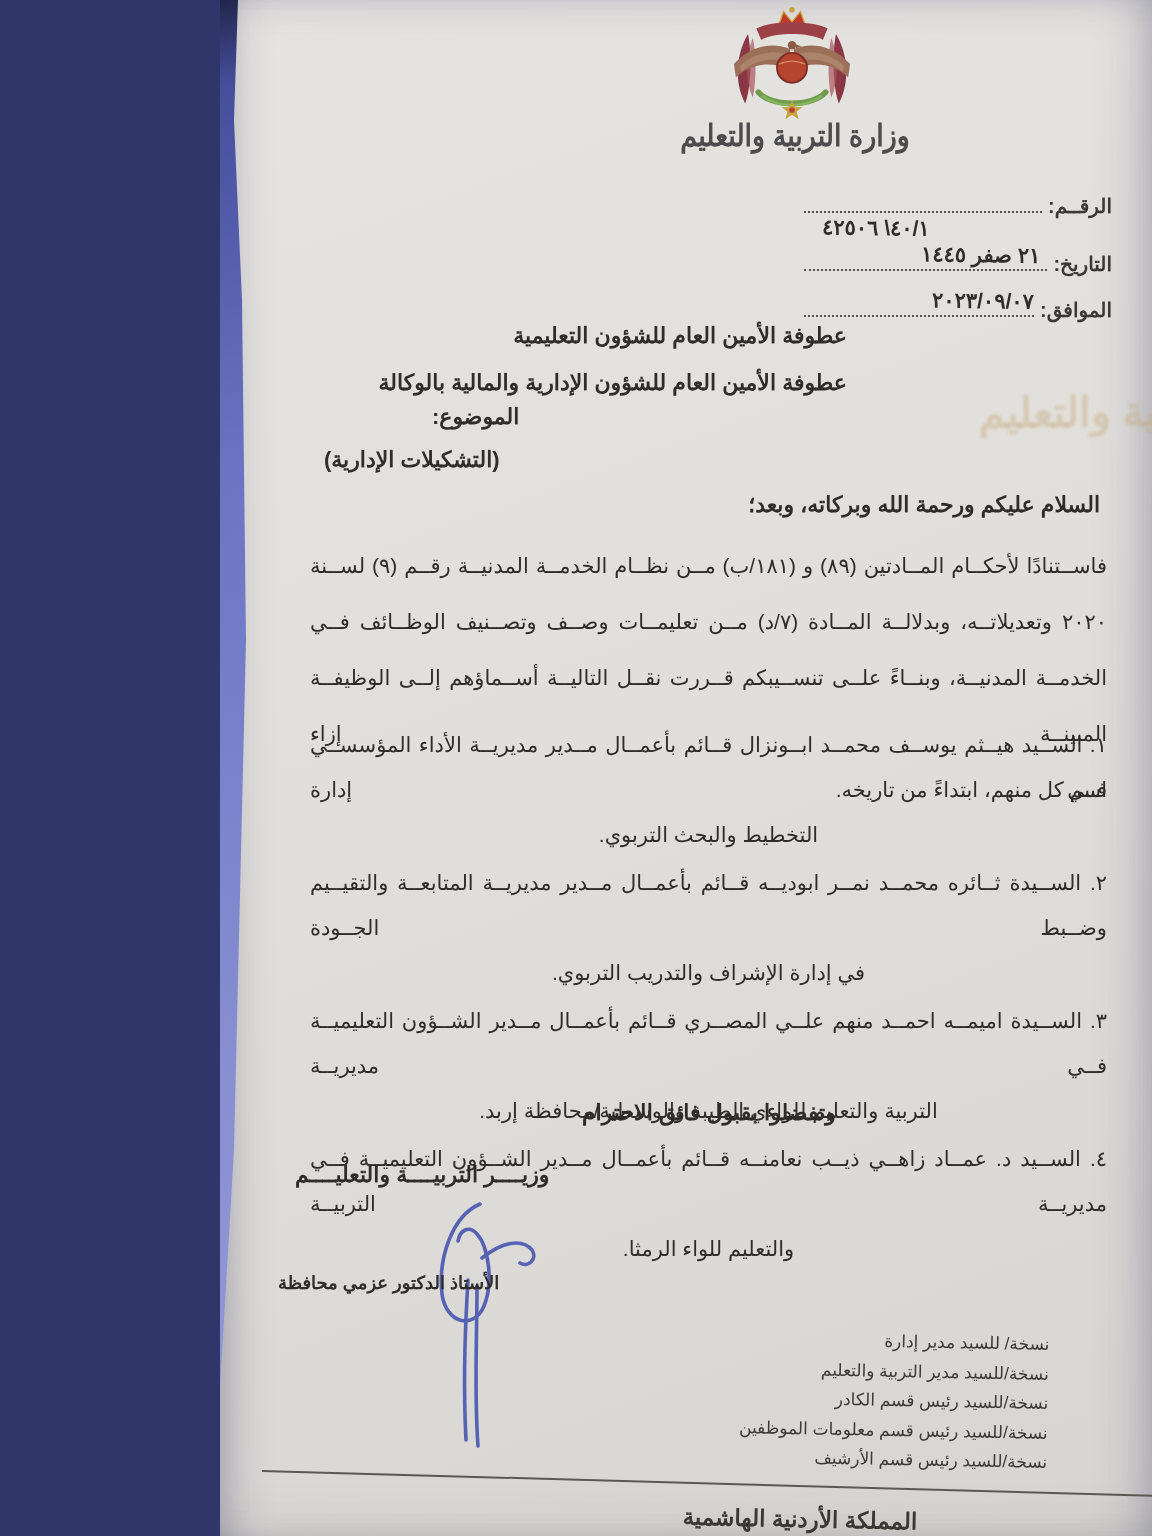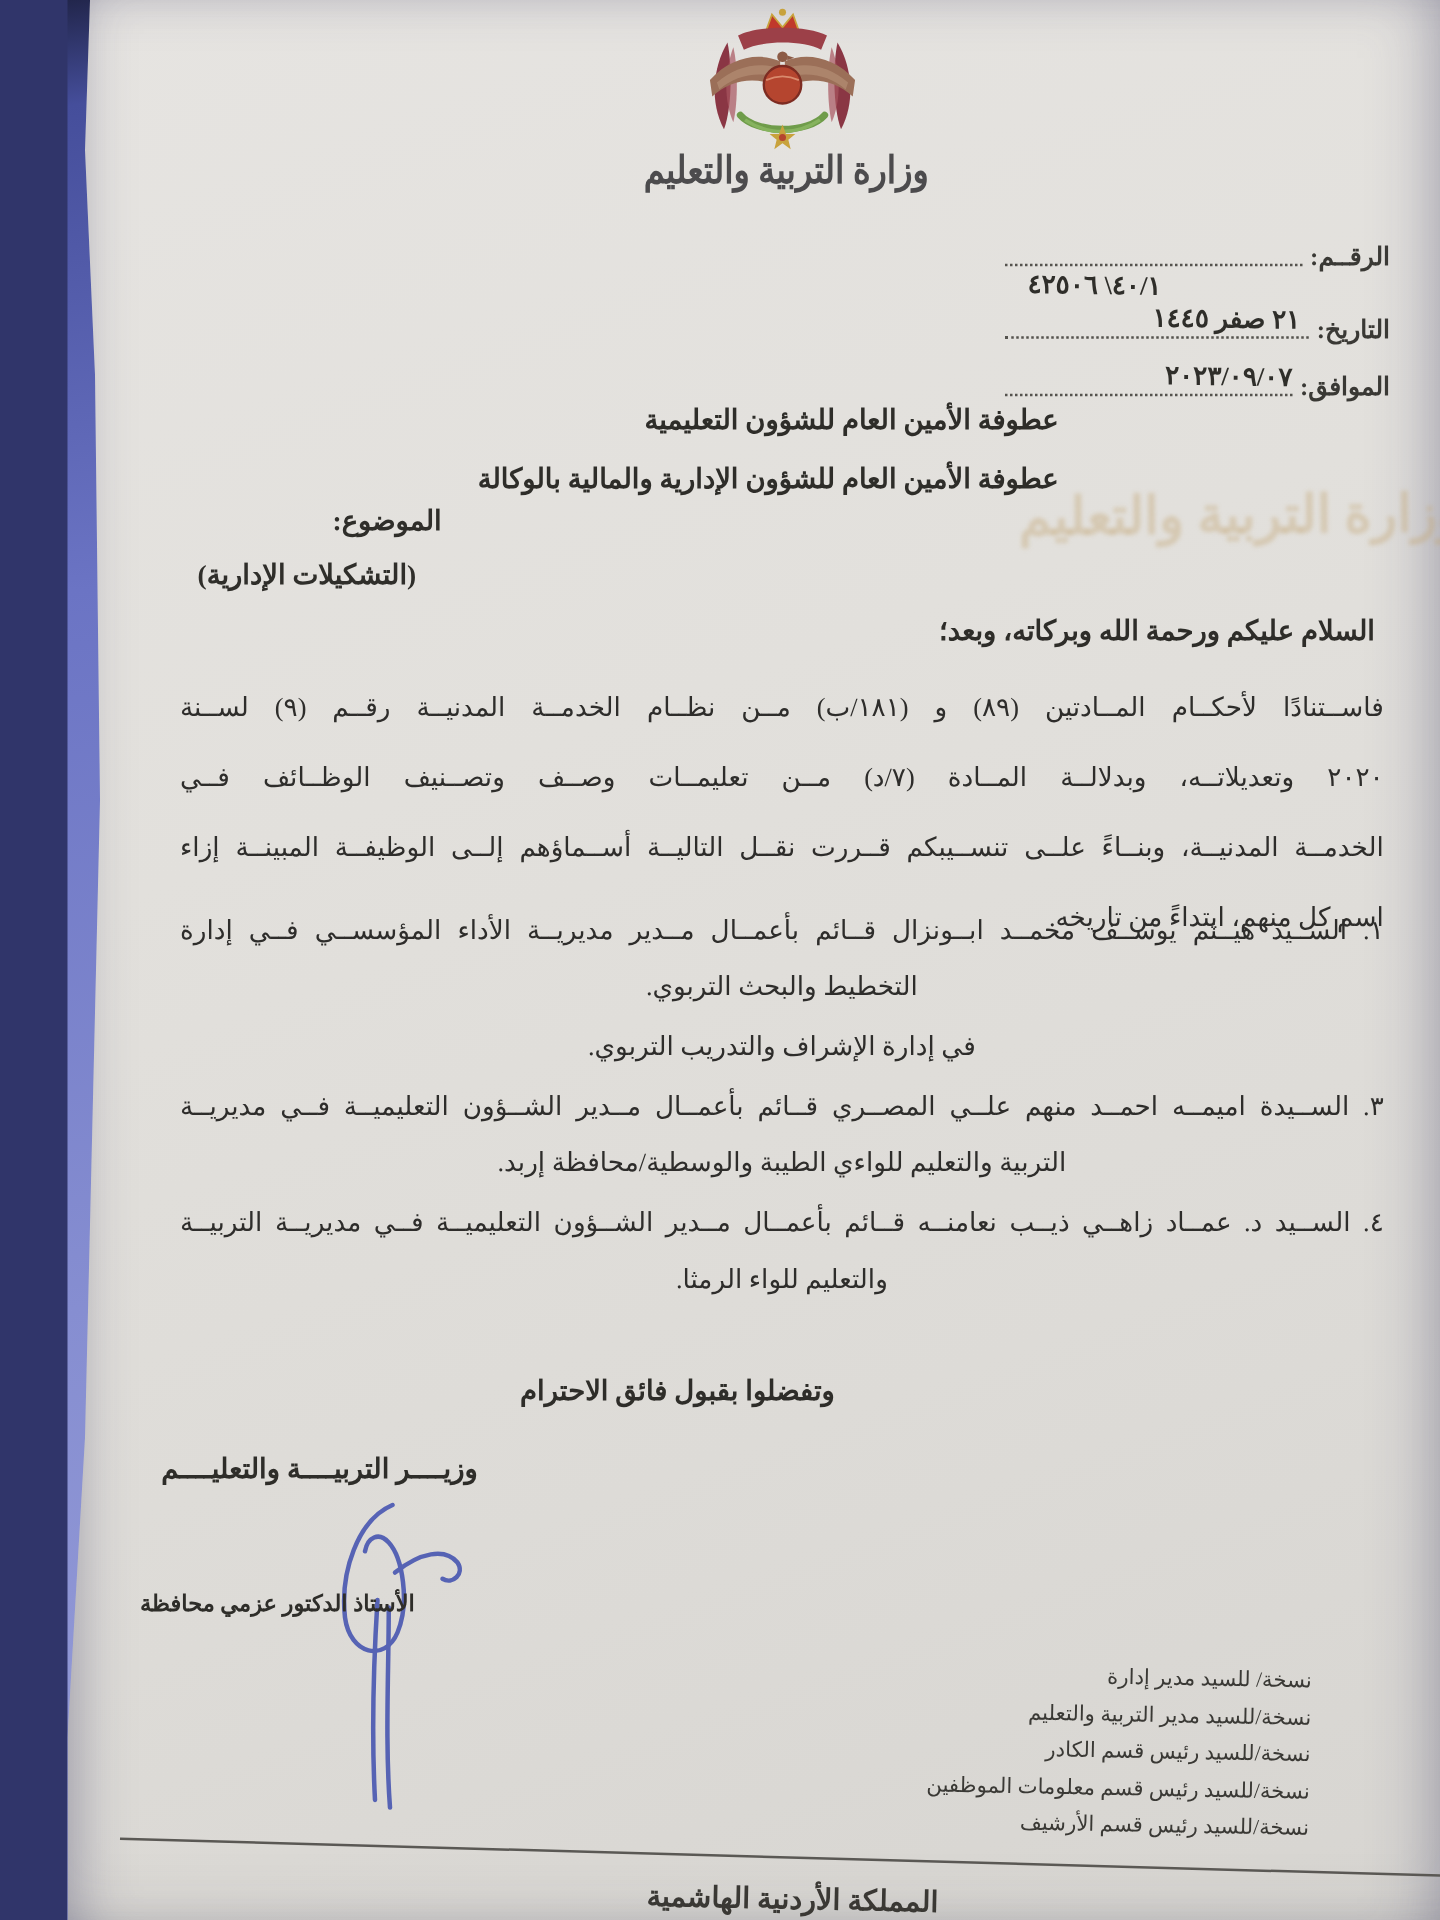--- a/index.html
+++ b/index.html
@@ -1,18 +1,18 @@
 <!DOCTYPE html>
 <html lang="ar" dir="rtl"><head>
 <meta charset="utf-8">
 <style>
   html,body{margin:0;padding:0;background:#30356a;}
   .stage{
-    position:relative;width:1098px;height:1536px;overflow:hidden;
-    font-family:Liberation Serif, serif;
+    position:relative;width:932px;height:1536px;overflow:hidden;
+    font-family:Liberation Sans, sans-serif;
     background:linear-gradient(172deg,#22264c 0%,#454e9b 5%,#6b74c4 28%,#868ed1 62%,#9aa0da 100%);
   }
   .paper{
     position:absolute;inset:0;
     background:linear-gradient(160deg,#e6e4e1 0%,#e2e0dc 38%,#dddbd7 70%,#d7d5d1 100%);
     clip-path:polygon(18px 0px,1098px 0px,1126px 90px,1140px 260px,1152px 540px,
                       1152px 1536px,0px 1536px,0px 1390px,14px 1150px,
                       26px 640px,22px 300px,14px 120px);
   }
   .paper-shade{
@@ -161,20 +161,24 @@
 
     <div class="abs items">
       <div class="item">
         <div class="item-l1">
           <span class="inum">١.</span>
           <span>الســيد هيــثم يوســف محمــد ابــونزال قــائم بأعمــال مــدير مديريــة الأداء المؤسســي فــي إدارة</span>
         </div>
         <div class="item-l2">التخطيط والبحث التربوي.</div>
       </div>
       <div class="item">
+        <div class="item-l1">
+          <span class="inum">٢.</span>
+          <span>الســيدة ثــائره محمــد نمــر ابوديــه قــائم بأعمــال مــدير مديريــة المتابعــة والتقيــيم وضــبط الجــودة</span>
+        </div>
         <div class="item-l2">في إدارة الإشراف والتدريب التربوي.</div>
       </div>
       <div class="item">
         <div class="item-l1">
           <span class="inum">٣.</span>
           <span>الســيدة اميمــه احمــد منهم علــي المصــري قــائم بأعمــال مــدير الشــؤون التعليميــة فــي مديريــة</span>
         </div>
         <div class="item-l2">التربية والتعليم للواءي الطيبة والوسطية/محافظة إربد.</div>
       </div>
       <div class="item">

